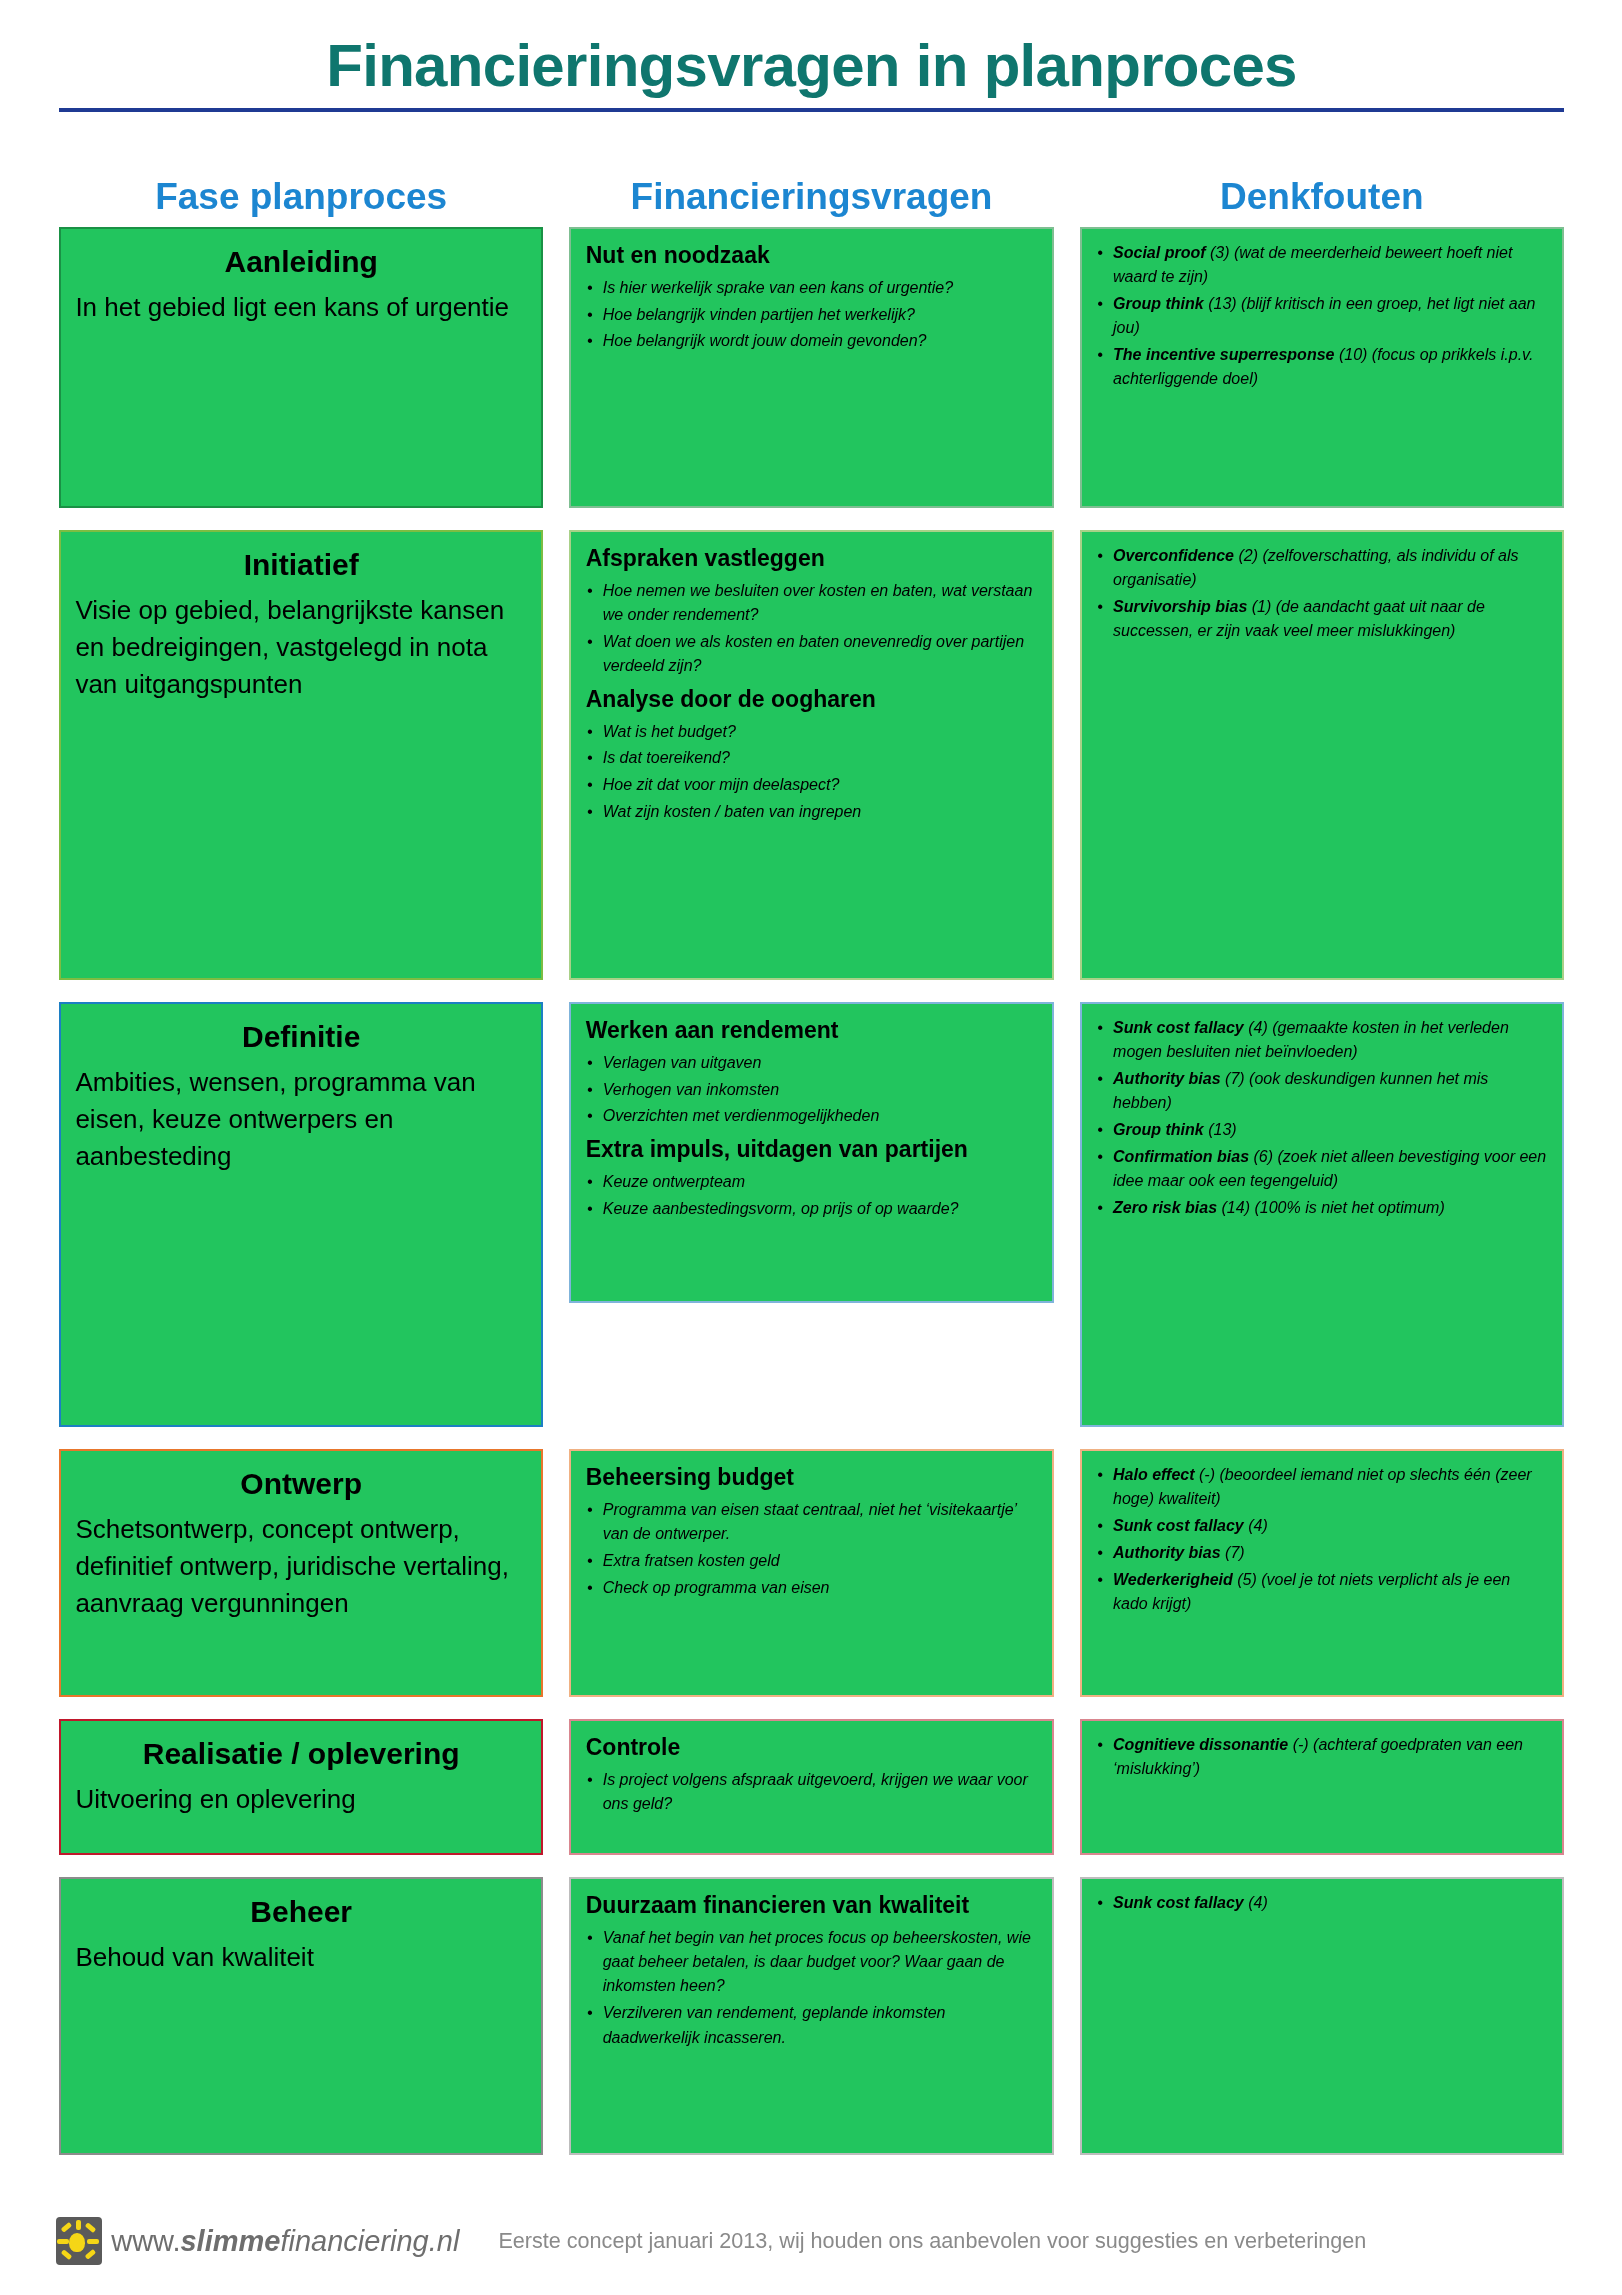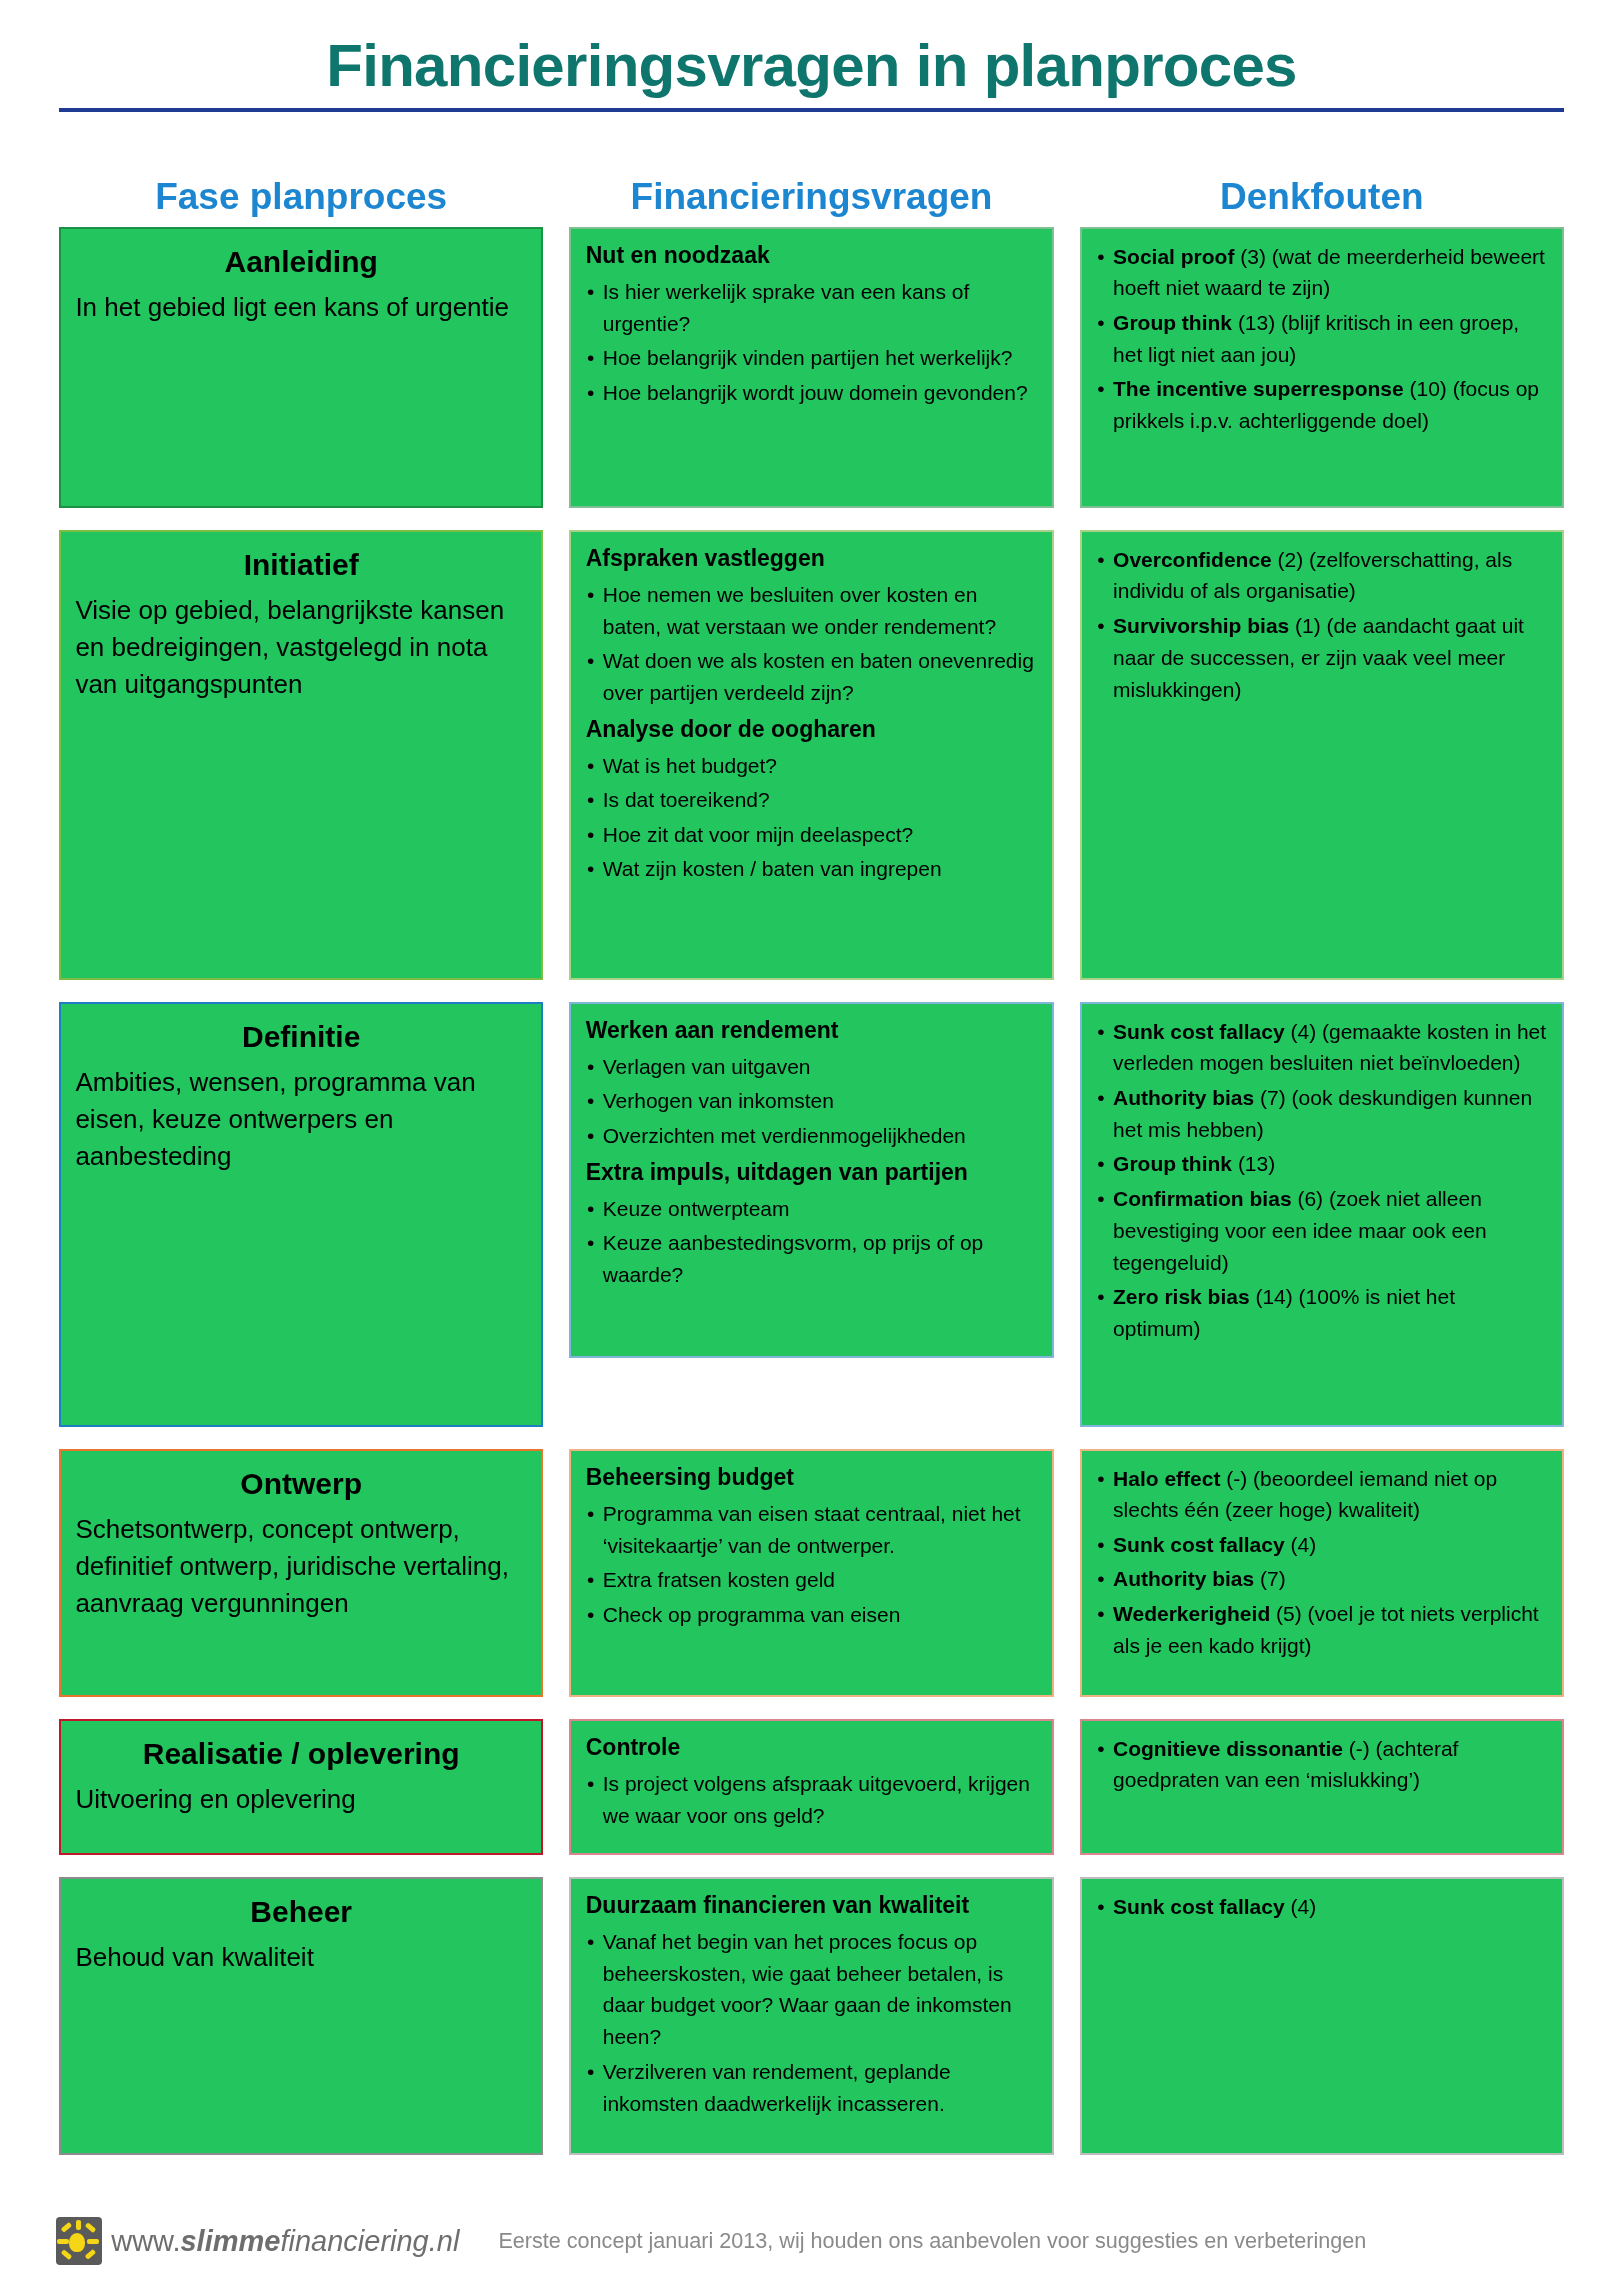--- a/index.html
+++ b/index.html
@@ -96,26 +96,27 @@
     font-size: 23px;
     line-height: 1.3;
     margin: 0 0 5.2px 0;
   }
   ul.items {
     list-style: none;
     margin: 0;
     padding: 0;
   }
   ul.items li {
-    font-size: 21px;
+    font-size: 16px;
     line-height: 1.52;
     margin: 0 0 2.6px 0;
     padding-left: 17px;
     position: relative;
     text-indent: 0;
+    font-style: italic;
   }
   ul.items li::before {
     content: "\2022";
     position: absolute;
     left: 1.3px;
     top: 0;
   }
   ul.items li b { font-weight: bold; }
 
   
@@ -233,21 +234,21 @@
             <li><b>Overconfidence</b><span> (2) (zelfoverschatting, als individu of als organisatie)</span></li>
             <li><b>Survivorship bias</b><span> (1) (de aandacht gaat uit naar de successen, er zijn vaak veel meer mislukkingen)</span></li>
           </ul>
         </div>
       </div>
       <div class="row">
         <div class="cell c1" style="border-color: rgb(28, 127, 196); height: 425px;">
           <div class="phase-title">Definitie</div>
           <div class="phase-desc">Ambities, wensen, programma van eisen, keuze ontwerpers en aanbesteding</div>
         </div>
-        <div class="cell c2" style="border-color: rgb(127, 180, 219); height: 356px;">
+        <div class="cell c2" style="border-color: rgb(127, 180, 219); height: 301px;">
           <div class="grp">
             <div class="grp-title">Werken aan rendement</div>
             <ul class="items">
               <li>Verlagen van uitgaven</li>
               <li>Verhogen van inkomsten</li>
               <li>Overzichten met verdienmogelijkheden</li>
             </ul>
           </div>
           <div class="grp">
             <div class="grp-title">Extra impuls, uitdagen van partijen</div>

